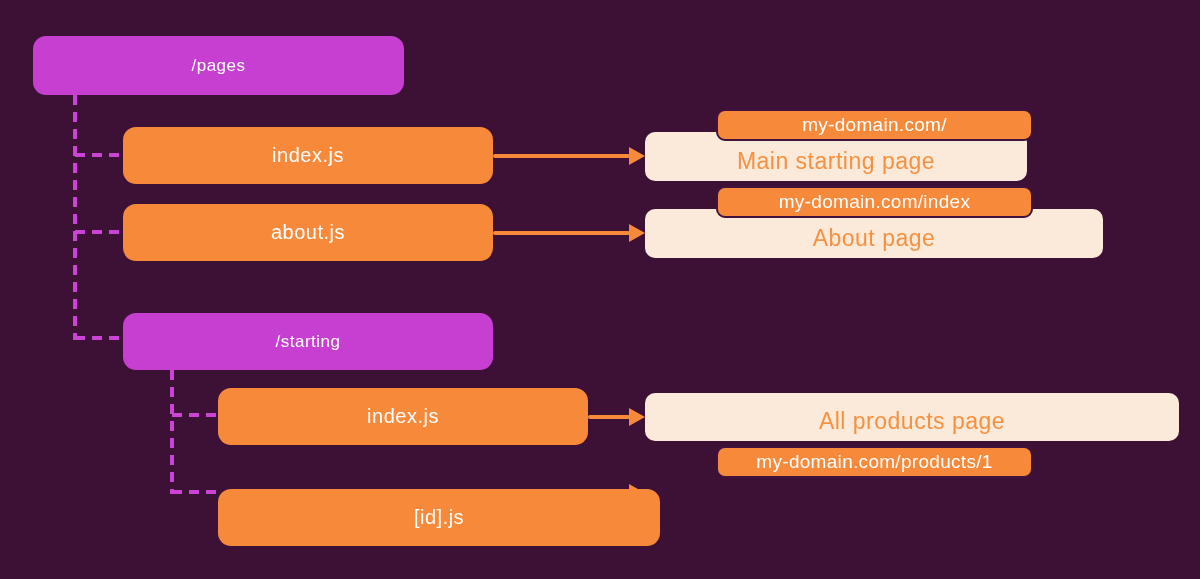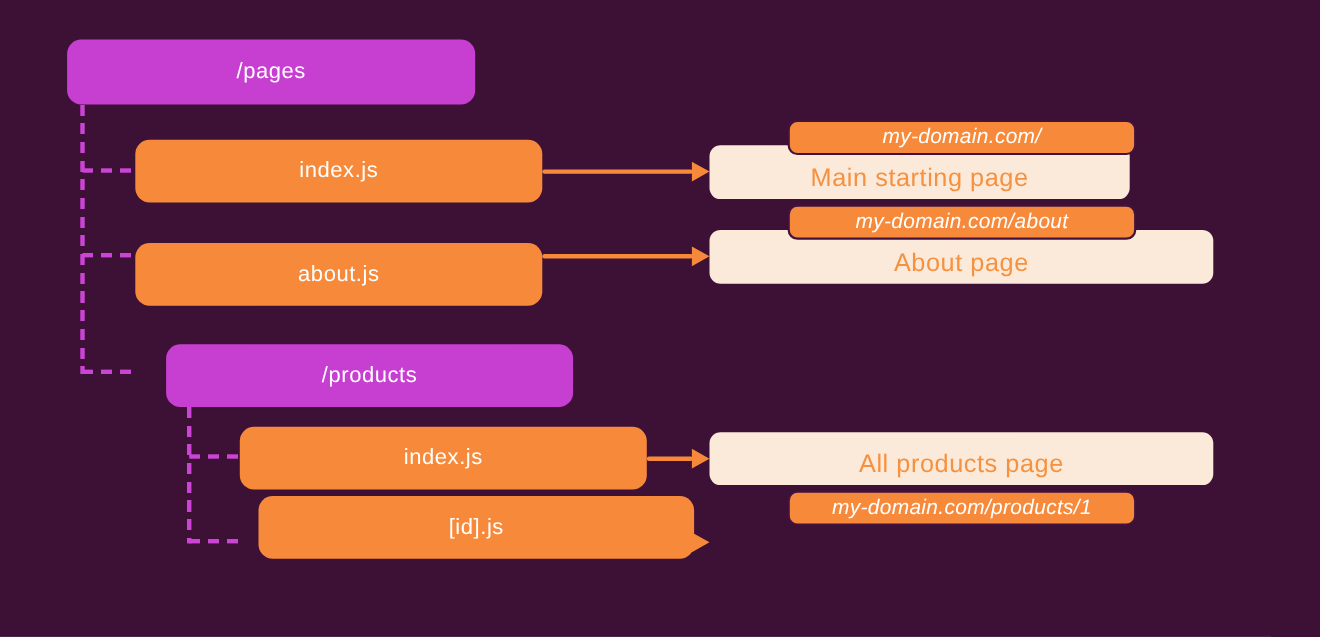--- a/index.html
+++ b/index.html
@@ -20,23 +20,22 @@
     position: absolute;
     display: flex;
     align-items: center;
     justify-content: center;
     box-sizing: border-box;
   }
   .folder-box {
     background: #c73fd1;
     border-radius: 13px;
     color: #ffffff;
-    font-size: 20px;
+    font-size: 17px;
     letter-spacing: 0.5px;
-    margin-left: 28px;
   }
   .file-box {
     background: #f78a3a;
     border-radius: 13px;
     color: #ffffff;
     font-size: 20px;
     letter-spacing: 0.5px;
   }
   .result-card {
     background: #fbe9da;
@@ -46,21 +45,20 @@
     letter-spacing: 0.5px;
     padding-top: 9px;
   }
   .url-badge {
     background: #f78a3a;
     border: 2px solid #43123c;
     border-radius: 9px;
     color: #ffffff;
     font-size: 19px;
     letter-spacing: 0.3px;
-    font-style: italic;
   }
   .vdash {
     position: absolute;
     width: 4px;
     background: repeating-linear-gradient(to bottom, #cb44d6 0 10px, transparent 10px 17px);
   }
   .hdash {
     position: absolute;
     height: 4px;
     background: repeating-linear-gradient(to right, #cb44d6 0 10px, transparent 10px 17px);
@@ -91,37 +89,37 @@
 
   <div class="vdash" style="left:73px; top:95px; height:245px;"></div>
   <div class="hdash" style="left:75px; top:153px; width:48px;"></div>
   <div class="hdash" style="left:75px; top:230px; width:48px;"></div>
   <div class="hdash" style="left:75px; top:336px; width:48px;"></div>
 
   <div class="node file-box" style="left:123px; top:127px; width:370px; height:57px;">
     <span>index.js</span>
   </div>
 
-  <div class="node file-box" style="left:123px; top:221px; width:370px; height:57px;">
+  <div class="node file-box" style="left:123px; top:204px; width:370px; height:57px;">
     <span>about.js</span>
   </div>
 
   <div class="node folder-box" style="left:123px; top:313px; width:370px; height:57px;">
-    <span>/products</span>
+    <span>/starting</span>
   </div>
 
   <div class="vdash" style="left:170px; top:370px; height:124px;"></div>
   <div class="hdash" style="left:172px; top:413px; width:46px;"></div>
   <div class="hdash" style="left:172px; top:490px; width:46px;"></div>
 
   <div class="node file-box" style="left:218px; top:388px; width:370px; height:57px;">
     <span>index.js</span>
   </div>
 
-  <div class="node file-box" style="left:218px; top:451px; width:396px; height:57px;margin-left:17px;">
+  <div class="node file-box" style="left:218px; top:489px; width:442px; height:57px;">
     <span>[id].js</span>
   </div>
 
   <div>
     <div class="arrow-line" style="left:493px; top:154px; width:137px;"></div>
     <div class="arrow-head" style="left:629px; top:147px;"></div>
   </div>
   <div>
     <div class="arrow-line" style="left:493px; top:231px; width:137px;"></div>
     <div class="arrow-head" style="left:629px; top:224px;"></div>
@@ -134,27 +132,27 @@
     <div class="arrow-line" style="left:588px; top:491px; width:42px;"></div>
     <div class="arrow-head" style="left:629px; top:484px;"></div>
   </div>
 
   <div class="node result-card" style="left:645px; top:132px; width:382px; height:49px;">
     <span>Main starting page</span>
   </div>
   <div class="node result-card" style="left:645px; top:209px; width:458px; height:49px;text-align:right;">
     <span>About page</span>
   </div>
-  <div class="node result-card" style="left:645px; top:393px; width:458px; height:48px;">
+  <div class="node result-card" style="left:645px; top:393px; width:534px; height:48px;">
     <span>All products page</span>
   </div>
 
   <div class="node url-badge" style="left:716px; top:109px; width:317px; height:32px;">
     <span>my-domain.com/</span>
   </div>
   <div class="node url-badge" style="left:716px; top:186px; width:317px; height:32px;">
-    <span>my-domain.com/about</span>
+    <span>my-domain.com/index</span>
   </div>
   <div class="node url-badge" style="left:716px; top:446px; width:317px; height:32px;">
     <span>my-domain.com/products/1</span>
   </div>
 
 </div>
 
 </body></html>

